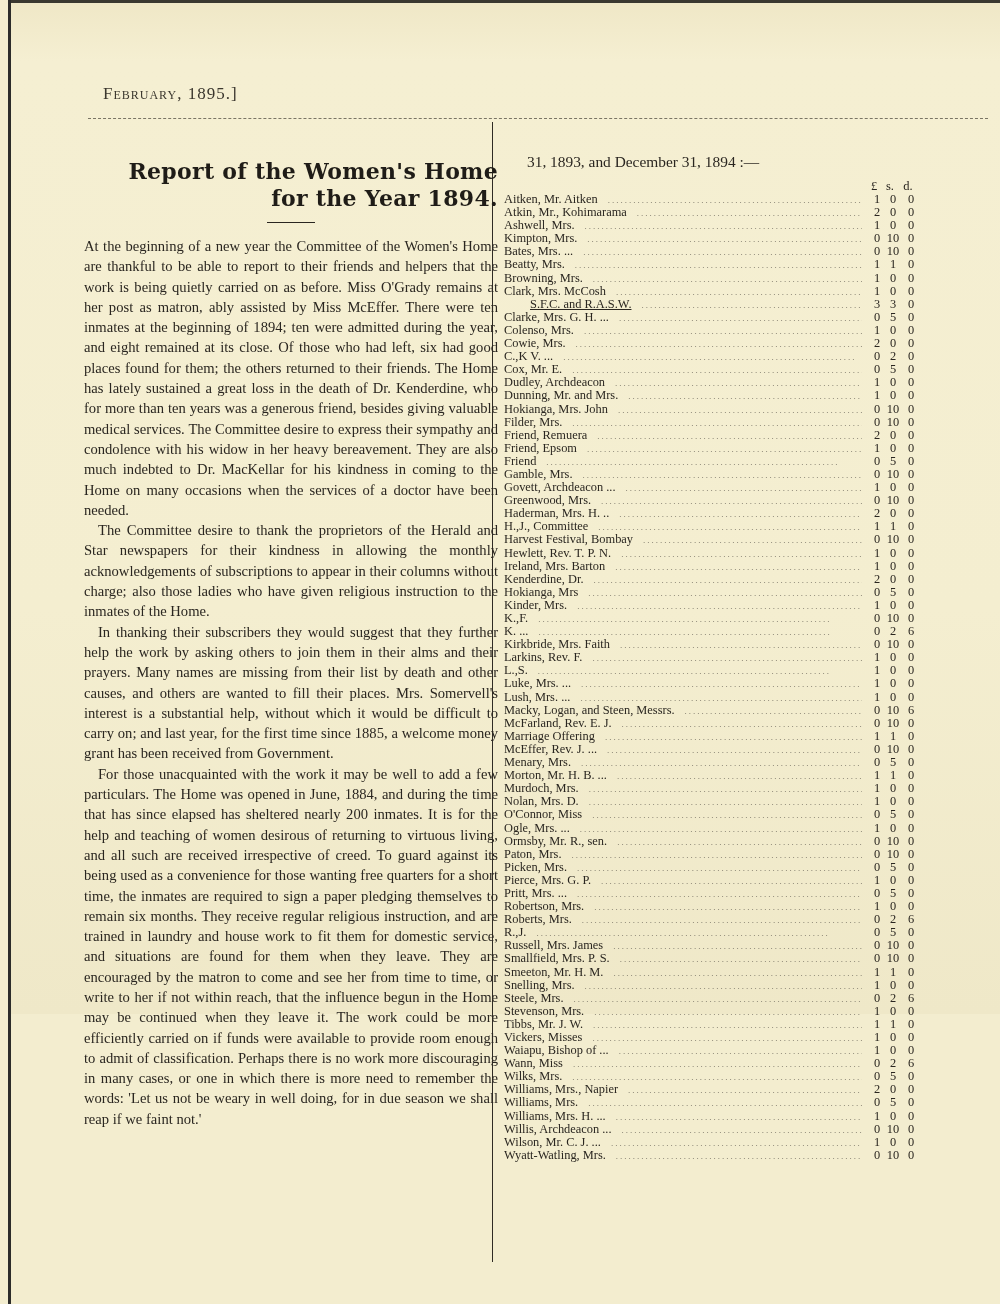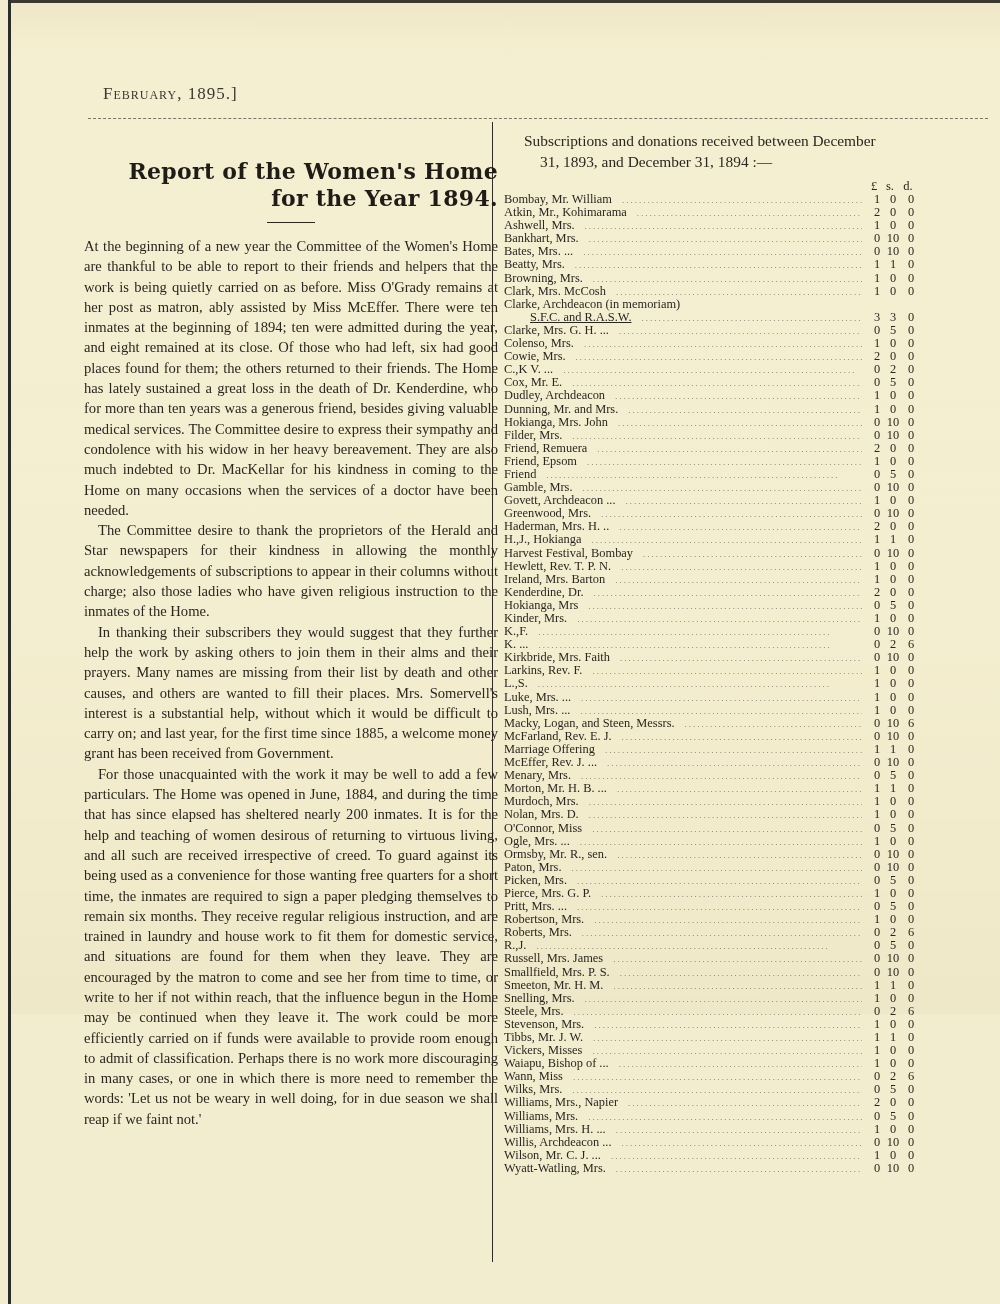--- a/index.html
+++ b/index.html
@@ -12,21 +12,21 @@
   .hdr-title{font-size:21px;letter-spacing:1.5px;margin-left:12px;color:#2f2b24;}
   .hdr-rule{position:absolute;left:80px;top:118px;width:900px;height:0;border-top:1px dashed #7a7565;}
   .colrule{position:absolute;left:484px;top:122px;width:0;height:1140px;border-left:1.5px solid #2f2b24;}
   .left{position:absolute;left:76px;top:158px;width:414px;}
   .report-title{font-family:"DejaVu Serif",serif;font-weight:bold;font-size:22px;line-height:27px;text-align:right;margin:0 0 10px 0;letter-spacing:.3px;color:#1f1c17;}
   .title-rule{width:48px;margin:0 auto 13px auto;border-top:1.5px solid #2a2620;}
   .para{font-size:14.6px;line-height:20.3px;text-align:justify;margin:0;text-indent:14px;}
   .para.first{text-indent:0;}
   .right{position:absolute;left:496px;top:130px;width:420px;}
   .intro{font-size:15.4px;line-height:21px;margin:0 0 7px 20px;text-indent:0;}
-  .intro2{margin-left:16px;}
+  .intro2{margin-left:3px;}
   .cols-head{display:flex;justify-content:flex-end;font-size:12.5px;height:14px;margin-right:7px;}
   .cols-head span{width:14px;text-align:center;}
   .row{display:flex;align-items:baseline;font-size:12.4px;line-height:13.1px;height:13.1px;white-space:nowrap;}
   .row .name{flex:0 0 auto;}
   .row .dots{flex:1 1 auto;overflow:hidden;color:#6b665a;letter-spacing:2px;font-size:9px;padding-left:10px;}
   .row .amt{flex:0 0 auto;display:flex;width:58px;justify-content:flex-end;margin-right:4px;}
   .row .amt span{display:inline-block;text-align:center;}
   .row .amt .l{width:14px;}
   .row .amt .s{width:18px;}
   .row .amt .d{width:18px;}
@@ -49,31 +49,31 @@
     <h1 class="report-title">Report of the Women's Home for the Year 1894.</h1>
     <div class="title-rule"></div>
     <p class="para first">At the beginning of a new year the Committee of the Women's Home are thankful to be able to report to their friends and helpers that the work is being quietly carried on as before. Miss O'Grady remains at her post as matron, ably assisted by Miss McEffer. There were ten inmates at the beginning of 1894; ten were admitted during the year, and eight remained at its close. Of those who had left, six had good places found for them; the others returned to their friends. The Home has lately sustained a great loss in the death of Dr. Kenderdine, who for more than ten years was a generous friend, besides giving valuable medical services. The Committee desire to express their sympathy and condolence with his widow in her heavy bereavement. They are also much indebted to Dr. MacKellar for his kindness in coming to the Home on many occasions when the services of a doctor have been needed.</p>
     <p class="para">The Committee desire to thank the proprietors of the Herald and Star newspapers for their kindness in allowing the monthly acknowledgements of subscriptions to appear in their columns without charge; also those ladies who have given religious instruction to the inmates of the Home.</p>
     <p class="para">In thanking their subscribers they would suggest that they further help the work by asking others to join them in their alms and their prayers. Many names are missing from their list by death and other causes, and others are wanted to fill their places. Mrs. Somervell's interest is a substantial help, without which it would be difficult to carry on; and last year, for the first time since 1885, a welcome money grant has been received from Government.</p>
     <p class="para">For those unacquainted with the work it may be well to add a few particulars. The Home was opened in June, 1884, and during the time that has since elapsed has sheltered nearly 200 inmates. It is for the help and teaching of women desirous of returning to virtuous living, and all such are received irrespective of creed. To guard against its being used as a convenience for those wanting free quarters for a short time, the inmates are required to sign a paper pledging themselves to remain six months. They receive regular religious instruction, and are trained in laundry and house work to fit them for domestic service, and situations are found for them when they leave. They are encouraged by the matron to come and see her from time to time, or write to her if not within reach, that the influence begun in the Home may be continued when they leave it. The work could be more efficiently carried on if funds were available to provide room enough to admit of classification. Perhaps there is no work more discouraging in many cases, or one in which there is more need to remember the words: 'Let us not be weary in well doing, for in due season we shall reap if we faint not.'</p>
   </div>
 
   <div class="right">
     <p class="intro">
-      <span>Subscriptions and donations received between December</span><br>
+      <br>
       <span class="intro2">31, 1893, and December 31, 1894 :—</span>
     </p>
     <div class="cols-head">
       <span>£</span>
       <span style="width:18px">s.</span>
       <span style="width:18px">d.</span>
     </div>
     <div id="sub-list">
         <div class="row">
-          <span class="name">Bombay, Mr. William</span>
+          <span class="name">Aitken, Mr. Aitken</span>
           <span class="dots">.....................................................................</span>
           <span class="amt">
             <span class="l">1</span>
             <span class="s">0</span>
             <span class="d">0</span>
           </span>
         </div>
         <div class="row">
           <span class="name">Atkin, Mr., Kohimarama</span>
           <span class="dots">.....................................................................</span>
@@ -86,21 +86,21 @@
         <div class="row">
           <span class="name">Ashwell, Mrs.</span>
           <span class="dots">.....................................................................</span>
           <span class="amt">
             <span class="l">1</span>
             <span class="s">0</span>
             <span class="d">0</span>
           </span>
         </div>
         <div class="row">
-          <span class="name">Bankhart, Mrs.</span>
+          <span class="name">Kimpton, Mrs.</span>
           <span class="dots">.....................................................................</span>
           <span class="amt">
             <span class="l">0</span>
             <span class="s">10</span>
             <span class="d">0</span>
           </span>
         </div>
         <div class="row">
           <span class="name">Bates, Mrs. ...</span>
           <span class="dots">.....................................................................</span>
@@ -128,29 +128,20 @@
             <span class="d">0</span>
           </span>
         </div>
         <div class="row">
           <span class="name">Clark, Mrs. McCosh</span>
           <span class="dots">.....................................................................</span>
           <span class="amt">
             <span class="l">1</span>
             <span class="s">0</span>
             <span class="d">0</span>
-          </span>
-        </div>
-        <div class="row">
-          <span class="name">Clarke, Archdeacon (in memoriam)</span>
-          <span class="dots"></span>
-          <span class="amt">
-            <span class="l"></span>
-            <span class="s"></span>
-            <span class="d"></span>
           </span>
         </div>
         <div class="row indent">
           <span class="name">S.F.C. and R.A.S.W.</span>
           <span class="dots">.....................................................................</span>
           <span class="amt">
             <span class="l">3</span>
             <span class="s">3</span>
             <span class="d">0</span>
           </span>
@@ -293,21 +284,21 @@
         <div class="row">
           <span class="name">Haderman, Mrs. H. ..</span>
           <span class="dots">.....................................................................</span>
           <span class="amt">
             <span class="l">2</span>
             <span class="s">0</span>
             <span class="d">0</span>
           </span>
         </div>
         <div class="row">
-          <span class="name">H.,J., Hokianga</span>
+          <span class="name">H.,J., Committee</span>
           <span class="dots">.....................................................................</span>
           <span class="amt">
             <span class="l">1</span>
             <span class="s">1</span>
             <span class="d">0</span>
           </span>
         </div>
         <div class="row">
           <span class="name">Harvest Festival, Bombay</span>
           <span class="dots">.....................................................................</span>

